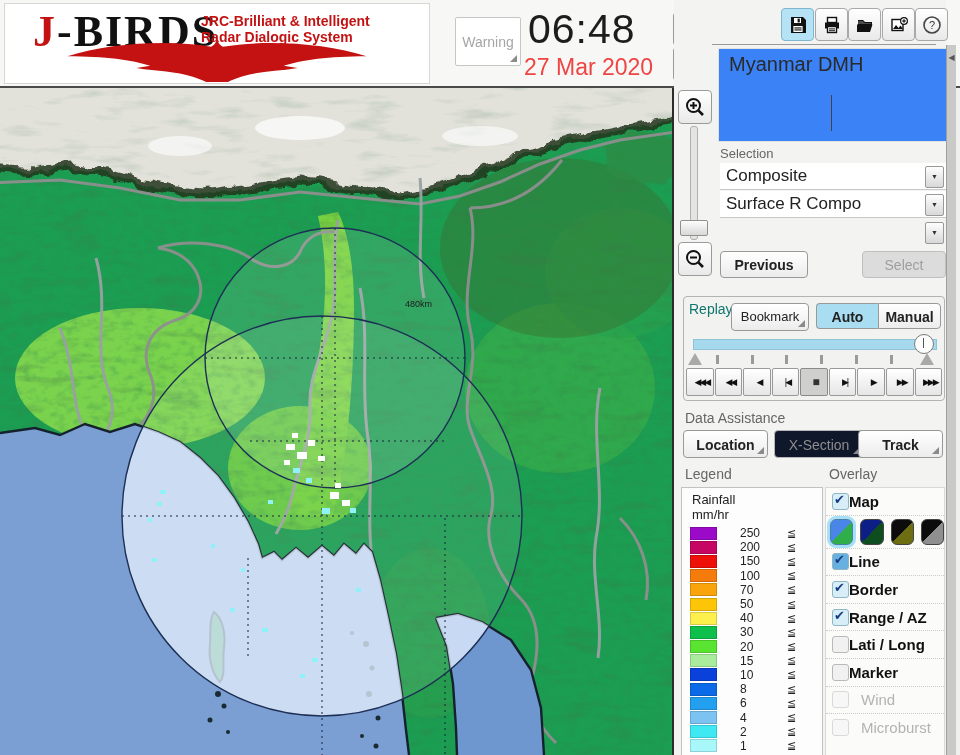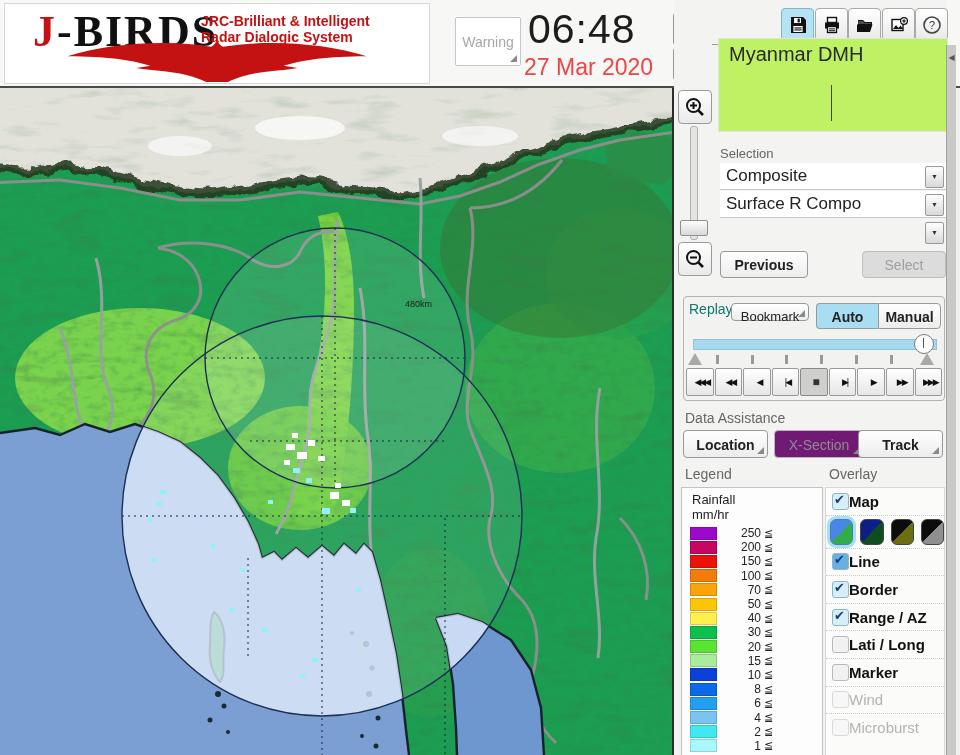--- a/index.html
+++ b/index.html
@@ -27,86 +27,86 @@
   #tz-mmt{top:46px;background:#a9d9ec;}
   .toolbtn{position:absolute;top:8px;width:31px;height:31px;border:1px solid #a8a8a8;border-radius:4px;
            background:linear-gradient(#ffffff,#e9e9e9);display:flex;align-items:center;justify-content:center;}
   .toolbtn.active{background:#b5e3f5;border-color:#7db7cf;}
   
   #map{position:absolute;left:0;top:88px;width:672px;height:667px;background:#7b9fd2;
        border-right:2px solid #2c2c2c;}
   
   #panel{position:absolute;left:674px;top:0;width:272px;height:755px;background:#f3f3f1;}
   #panel-sep{position:absolute;left:38px;top:44px;width:224px;height:0;border-top:1px solid #9a9a9a;}
-  #station-box{position:absolute;left:44px;top:38px;width:228px;height:92px;background:#bef264;
+  #station-box{position:absolute;left:44px;top:48px;width:228px;height:92px;background:#3b82f6;
                border:1px solid #e2e2e0;}
   #station-name{position:absolute;left:10px;top:4px;font-size:20px;color:#2a2a2a;}
   #station-caret{position:absolute;left:112px;top:46px;width:1px;height:36px;background:#444;}
   .blklabel{position:absolute;font-size:13px;color:#666;}
   #sel-label{left:46px;top:146px;}
   .combo{position:absolute;left:46px;width:226px;height:26px;background:#fff;border-bottom:1px solid #c9c9c9;}
   .combo .cv{position:absolute;left:6px;top:3px;font-size:17px;color:#222;}
   .combo .arrow{position:absolute;right:2px;top:3px;width:17px;height:20px;background:linear-gradient(#fefefe,#d8d8d8);
                 border:1px solid #999;border-radius:2px;font-size:7px;color:#333;text-align:center;line-height:20px;}
   #combo1{top:163px;} #combo2{top:191px;} #combo3{top:219px;border-bottom:none;background:transparent;}
   .btn{border:1px solid #999;border-radius:4px;background:linear-gradient(#ffffff,#ececec);
        font-size:14px;color:#222;text-align:center;position:absolute;}
   .btn.disabled{background:#dcdcdc;color:#9e9e9e;border-color:#bfbfbf;}
   #prev-btn{left:46px;top:251px;width:88px;height:27px;line-height:25px;font-weight:bold;}
   #select-btn{left:188px;top:251px;width:84px;height:27px;line-height:25px;}
   
   #replay-box{position:absolute;left:9px;top:296px;width:260px;height:103px;border:1px solid #b3b3b3;
               border-radius:4px;background:#f2f2f0;}
   #replay-label{position:absolute;left:5px;top:4px;font-size:14px;color:#0f766e;}
-  #bookmark-btn{left:47px;top:6px;width:78px;height:18px;line-height:24px;font-size:13px;}
+  #bookmark-btn{left:47px;top:6px;width:78px;height:28px;line-height:24px;font-size:13px;}
   #auto-btn{left:132px;top:6px;width:62px;height:26px;line-height:24px;font-weight:bold;
             background:#a9ddf2;border-radius:4px 0 0 4px;border-right:none;}
   #manual-btn{left:194px;top:6px;width:63px;height:26px;line-height:24px;font-weight:bold;border-radius:0 4px 4px 0;}
   #replay-slider{position:absolute;left:9px;top:42px;width:242px;height:9px;background:#a6d9ee;
                  border:1px solid #8fc3d8;}
   #slider-thumb{position:absolute;left:230px;top:37px;width:18px;height:18px;border-radius:50%;
                 background:#fdfdfd;border:1px solid #7a7a7a;}
   #slider-thumb::after{content:"";position:absolute;left:8px;top:3px;width:1px;height:10px;background:#555;}
   .smark{position:absolute;top:56px;width:0;height:0;border-left:7px solid transparent;
          border-right:7px solid transparent;border-bottom:12px solid #a9a9a9;}
   .stick{position:absolute;top:58px;width:3px;height:9px;background:#9a9a9a;}
   #playrow{position:absolute;left:2px;top:71px;width:256px;height:28px;display:flex;gap:1px;}
   .pbtn{flex:1;border:1px solid #9a9a9a;border-radius:2px;background:linear-gradient(#ffffff,#e6e6e6);
         font-size:9px;letter-spacing:-2px;color:#111;display:flex;align-items:center;justify-content:center;
         padding-right:2px;}
   .pbtn.pressed{background:#cfcfcd;border-color:#8a8a8a;font-size:12px;letter-spacing:0;color:#333;}
   
   #da-label{left:11px;top:410px;font-size:14px;}
   #loc-btn{left:9px;top:430px;width:85px;height:28px;line-height:26px;font-weight:bold;}
-  #xsec-btn{left:100px;top:430px;width:90px;height:28px;line-height:26px;background:#701a75;color:#8d8d8d;border-color:#b7b7b7;}
+  #xsec-btn{left:100px;top:430px;width:90px;height:28px;line-height:26px;background:#0f172a;color:#8d8d8d;border-color:#b7b7b7;}
   #track-btn{left:184px;top:430px;width:85px;height:28px;line-height:26px;font-weight:bold;}
   #legend-label{left:11px;top:466px;font-size:14px;}
   #overlay-label{left:155px;top:466px;font-size:14px;}
   
   #legend-box{position:absolute;left:7px;top:487px;width:140px;height:268px;background:#fdfdfd;
               border:1px solid #c2c2c2;overflow:hidden;}
   #legend-t1{position:absolute;left:10px;top:4px;font-size:13px;color:#222;}
   #legend-t2{position:absolute;left:10px;top:19px;font-size:13px;color:#222;}
   #legend-rows{position:absolute;left:0;top:38px;width:100%;}
   .lrow{display:flex;align-items:center;height:14.2px;}
   .lswatch{width:25px;height:11px;margin-left:8px;border:1px solid rgba(0,0,0,.15);}
-  .lval{width:44px;text-align:right;font-size:12px;color:#222;}
+  .lval{width:44px;text-align:left;font-size:12px;color:#222;padding-left:23px;}
   .lsym{margin-left:3px;font-size:11px;color:#222;}
   
   #overlay-box{position:absolute;left:151px;top:487px;width:118px;height:268px;background:#fbfbfa;
                border:1px solid #d8d8d6;overflow:hidden;}
   .orow{display:flex;align-items:center;height:26.6px;padding-left:6px;border-top:1px dotted #cccccc;}
   .orow:first-child{border-top:none;}
   .cb{width:15px;height:15px;border:1px solid #8fb6c4;border-radius:3px;background:#d7eef9;position:relative;flex:0 0 15px;}
   .cb.dark{background:#66b1e0;}
   .cb.un{background:#f1f1f1;border-color:#b9b9b9;}
   .cb.dis{background:#f7f7f7;border-color:#d9d9d9;}
   .cb.checked::after{content:"✔";position:absolute;left:1px;top:-2px;font-size:13px;font-weight:bold;color:#173a80;}
   .olabel{font-size:15px;font-weight:bold;color:#111;}
-  .olabel.dis{color:#b3b3b3;font-weight:normal;}
+  .olabel.dis{color:#b3b3b3;font-weight:normal;margin-left:12px;}
   #mapstyles{display:flex;gap:7px;height:32px;align-items:center;padding-left:4px;border-top:1px dotted #ccc;}
   .mswatch{width:24px;height:24px;border-radius:6px;border:1px solid #444;}
   .mswatch.selected{box-shadow:0 0 0 3px #a5e0f6;border-color:#4a7fa8;}
   
   .zbtn{position:absolute;left:4px;width:32px;height:32px;border:1px solid #9a9a9a;border-radius:4px;
         background:linear-gradient(#ffffff,#e9e9e9);display:flex;align-items:center;justify-content:center;}
   #zoom-in{top:90px;} #zoom-out{top:242px;}
   #zoom-groove{position:absolute;left:16px;top:126px;width:6px;height:112px;background:#e4e4e2;
                border:1px solid #b0b0b0;border-radius:3px;}
   #zoom-thumb{position:absolute;left:6px;top:220px;width:26px;height:14px;background:linear-gradient(#fdfdfd,#d8d8d8);

